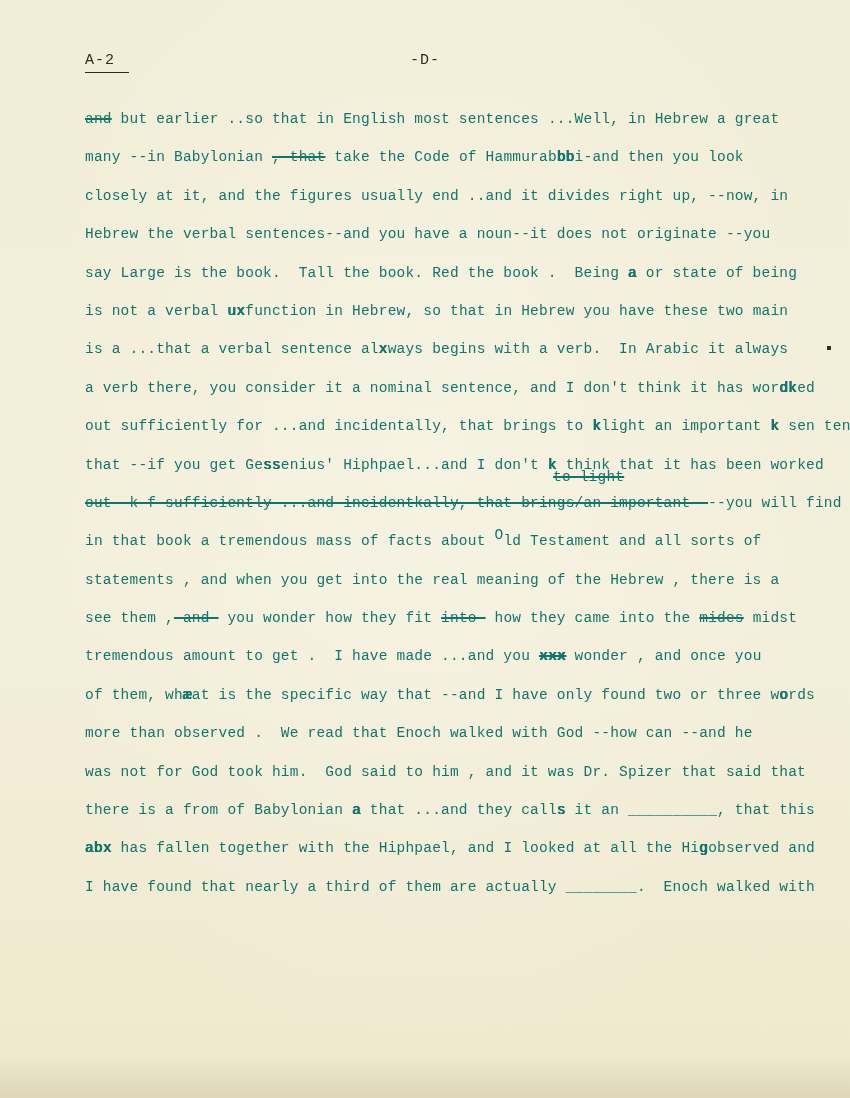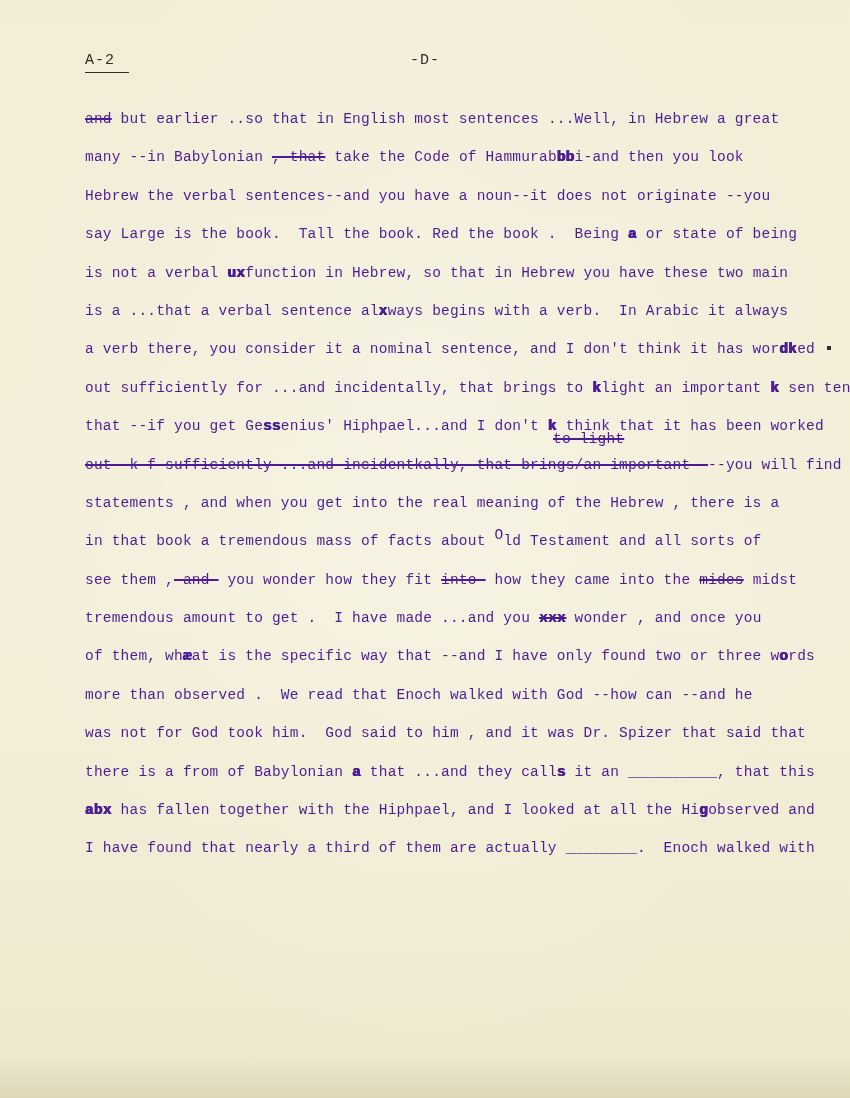--- a/index.html
+++ b/index.html
@@ -21,29 +21,29 @@
   .page-label{
     position:absolute;left:85px;top:4px;
     border-bottom:1.5px solid #2e2c26;padding-right:14px;padding-bottom:3px;
     letter-spacing:1px;
   }
   .center-label{
     position:absolute;left:0;right:0;top:4px;text-align:center;letter-spacing:1px;
   }
   .doc-body{
     position:absolute;top:100px;left:85px;width:740px;
-    color:#4c1d95;font-size:14.5px;letter-spacing:0.2px;
+    color:#0f766e;font-size:14.5px;letter-spacing:0.2px;
   }
   .line{
     position:relative;height:38.4px;line-height:38.4px;white-space:pre;
   }
   .seg{white-space:pre;}
   .strike{text-decoration:line-through;text-decoration-thickness:1.5px;}
   .over{
-    font-weight:bold;
+    font-weight:normal;
     text-shadow:0.6px 0 0 currentColor, -0.4px 0 0 currentColor;
   }
   .overstrike{
     font-weight:bold;text-decoration:line-through;text-decoration-thickness:1.5px;
     text-shadow:0.6px 0 0 currentColor;
   }
   .sup{position:relative;top:-6px;}
   .float{
     position:absolute;top:-17px;left:468px;
     text-decoration:line-through;text-decoration-thickness:1.5px;
@@ -59,30 +59,31 @@
 <div class="paper"></div>
 
 <div class="header">
   <span class="page-label">A-2</span>
   <span class="center-label">-D-</span>
 </div>
 
 <div class="doc-body" id="doc-body">
     <div class="line"><span class="seg strike">and</span><span class="seg"> but earlier ..so that in English most sentences ...Well, in Hebrew a great</span></div>
     <div class="line"><span class="seg">many --in Babylonian </span><span class="seg strike">,-that</span><span class="seg"> take the Code of Hammurab</span><span class="seg over">bb</span><span class="seg">i-and then you look</span></div>
+    <div class="line"><span class="seg">closely at it, and the figures usually end ..and it divides right up, --now, in</span></div>
     <div class="line"><span class="seg">Hebrew the verbal sentences--and you have a noun--it does not originate --you</span></div>
     <div class="line"><span class="seg">say Large is the book.  Tall the book. Red the book .  Being </span><span class="seg over">a</span><span class="seg"> or state of being</span></div>
     <div class="line"><span class="seg">is not a verbal </span><span class="seg over">ux</span><span class="seg">function in Hebrew, so that in Hebrew you have these two main</span></div>
     <div class="line"><span class="seg">is a ...that a verbal sentence al</span><span class="seg over">x</span><span class="seg">ways begins with a verb.  In Arabic it always</span></div>
     <div class="line"><span class="seg">a verb there, you consider it a nominal sentence, and I don't think it has wor</span><span class="seg over">dk</span><span class="seg">ed</span></div>
     <div class="line"><span class="seg">out sufficiently for ...and incidentally, that brings to </span><span class="seg over">k</span><span class="seg">light an important </span><span class="seg over">k</span><span class="seg"> sen tence</span></div>
     <div class="line"><span class="seg">that --if you get Ge</span><span class="seg over">ss</span><span class="seg">enius' Hiphpael...and I don't </span><span class="seg over">k</span><span class="seg"> think that it has been worked</span></div>
     <div class="line"><span class="seg float">to light</span><span class="seg strike">out- k f sufficiently ...and incidentkally, that brings/an important- </span><span class="seg">--you will find</span></div>
+    <div class="line"><span class="seg">in that book a tremendous mass of facts about </span><span class="seg sup">O</span><span class="seg">ld Testament and all sorts of</span></div>
     <div class="line"><span class="seg">statements , and when you get into the real meaning of the Hebrew , there is a</span></div>
-    <div class="line"><span class="seg">in that book a tremendous mass of facts about </span><span class="seg sup">O</span><span class="seg">ld Testament and all sorts of</span></div>
     <div class="line"><span class="seg">see them ,</span><span class="seg strike">-and-</span><span class="seg"> you wonder how they fit </span><span class="seg strike">into-</span><span class="seg"> how they came into the </span><span class="seg strike">mides</span><span class="seg"> midst</span></div>
     <div class="line"><span class="seg">tremendous amount to get .  I have made ...and you </span><span class="seg overstrike">xxx</span><span class="seg"> wonder , and once you</span></div>
     <div class="line"><span class="seg">of them, wh</span><span class="seg over">æ</span><span class="seg">at is the specific way that --and I have only found two or three w</span><span class="seg over">o</span><span class="seg">rds</span></div>
     <div class="line"><span class="seg">more than observed .  We read that Enoch walked with God --how can --and he</span></div>
     <div class="line"><span class="seg">was not for God took him.  God said to him , and it was Dr. Spizer that said that</span></div>
     <div class="line"><span class="seg">there is a from of Babylonian </span><span class="seg over">a</span><span class="seg"> that ...and they call</span><span class="seg over">s</span><span class="seg"> it an __________, that this</span></div>
     <div class="line"><span class="seg over">abx</span><span class="seg"> has fallen together with the Hiphpael, and I looked at all the Hi</span><span class="seg over">g</span><span class="seg">observed and</span></div>
     <div class="line"><span class="seg">I have found that nearly a third of them are actually ________.  Enoch walked with</span></div>
   </div>
 

